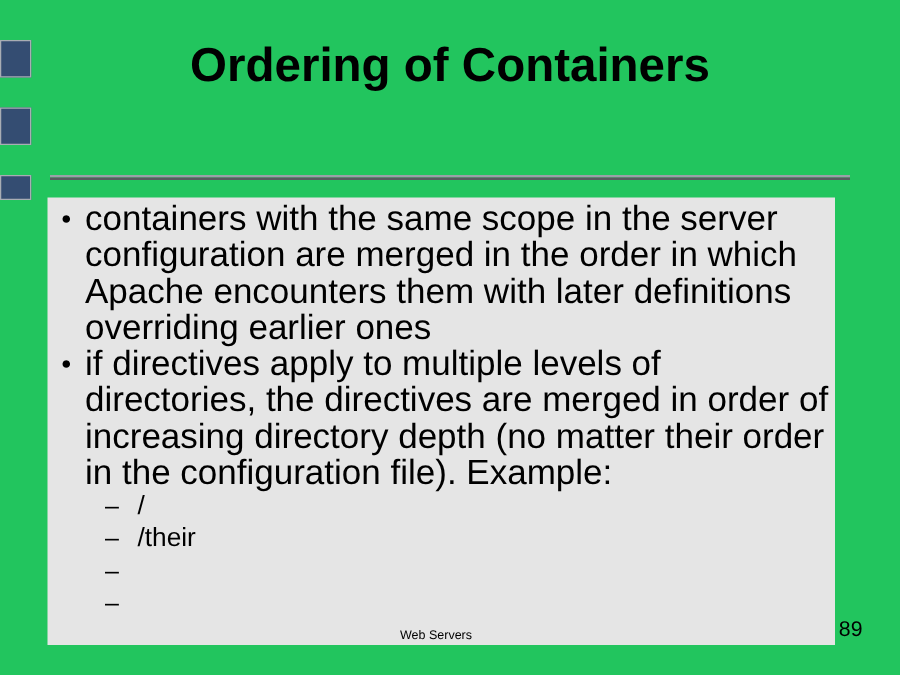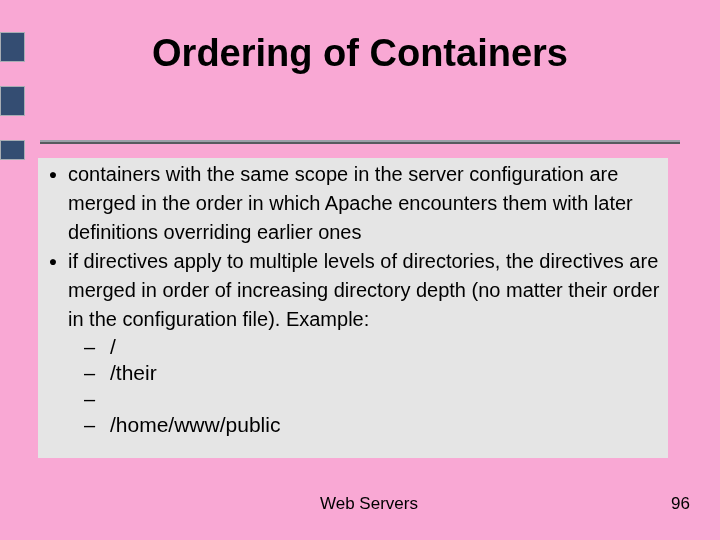--- a/index.html
+++ b/index.html
@@ -8,21 +8,21 @@
     width: 720px;
     height: 540px;
     overflow: hidden;
     font-family: Arial, Helvetica, sans-serif;
     background: #ffffff;
   }
   .slide {
     position: relative;
     width: 720px;
     height: 540px;
-    background: #f9a8d4;
+    background: #22c55e;
   }
   
   .block {
     position: absolute;
     background: #344d72;
     border: 1px solid #a8adb4;
   }
   .block.b1 { left: 0; top: 32px;  width: 23px; height: 28px; }
   .block.b2 { left: 0; top: 86px;  width: 23px; height: 28px; }
   .block.b3 { left: 0; top: 140px; width: 23px; height: 18px; }
@@ -68,21 +68,21 @@
   }
   .bul {
     width: 30px;
     flex: 0 0 30px;
     text-align: center;
     font-size: 14px;
     line-height: 29px;
     color: #000;
   }
   .txt {
-    font-size: 20px;
+    font-size: 28px;
     line-height: 29px;
     color: #000;
   }
   .subrow {
     display: flex;
     align-items: flex-start;
     padding-left: 46px;
   }
   .subbul {
     width: 26px;
@@ -94,21 +94,21 @@
   .subtxt {
     font-size: 21px;
     line-height: 26px;
     color: #000;
   }
   
   .footer-label {
     position: absolute;
     left: 320px;
     bottom: 26px;
-    font-size: 17px;
+    font-size: 10px;
     color: #000;
   }
   .page-num {
     position: absolute;
     right: 30px;
     bottom: 26px;
     font-size: 17px;
     color: #000;
   }
 </style>
@@ -144,21 +144,20 @@
     </div>
     <div class="subrow">
       <div class="subbul">–</div>
       <div class="subtxt">/their</div>
     </div>
     <div class="subrow">
       <div class="subbul">–</div>
     </div>
     <div class="subrow">
       <div class="subbul">–</div>
-      <div class="subtxt">/home/www/public</div>
     </div>
 
   </div>
 
   <div class="footer-label">Web Servers</div>
-  <div class="page-num">96</div>
+  <div class="page-num">89</div>
 
 </div>
 
 </body></html>

